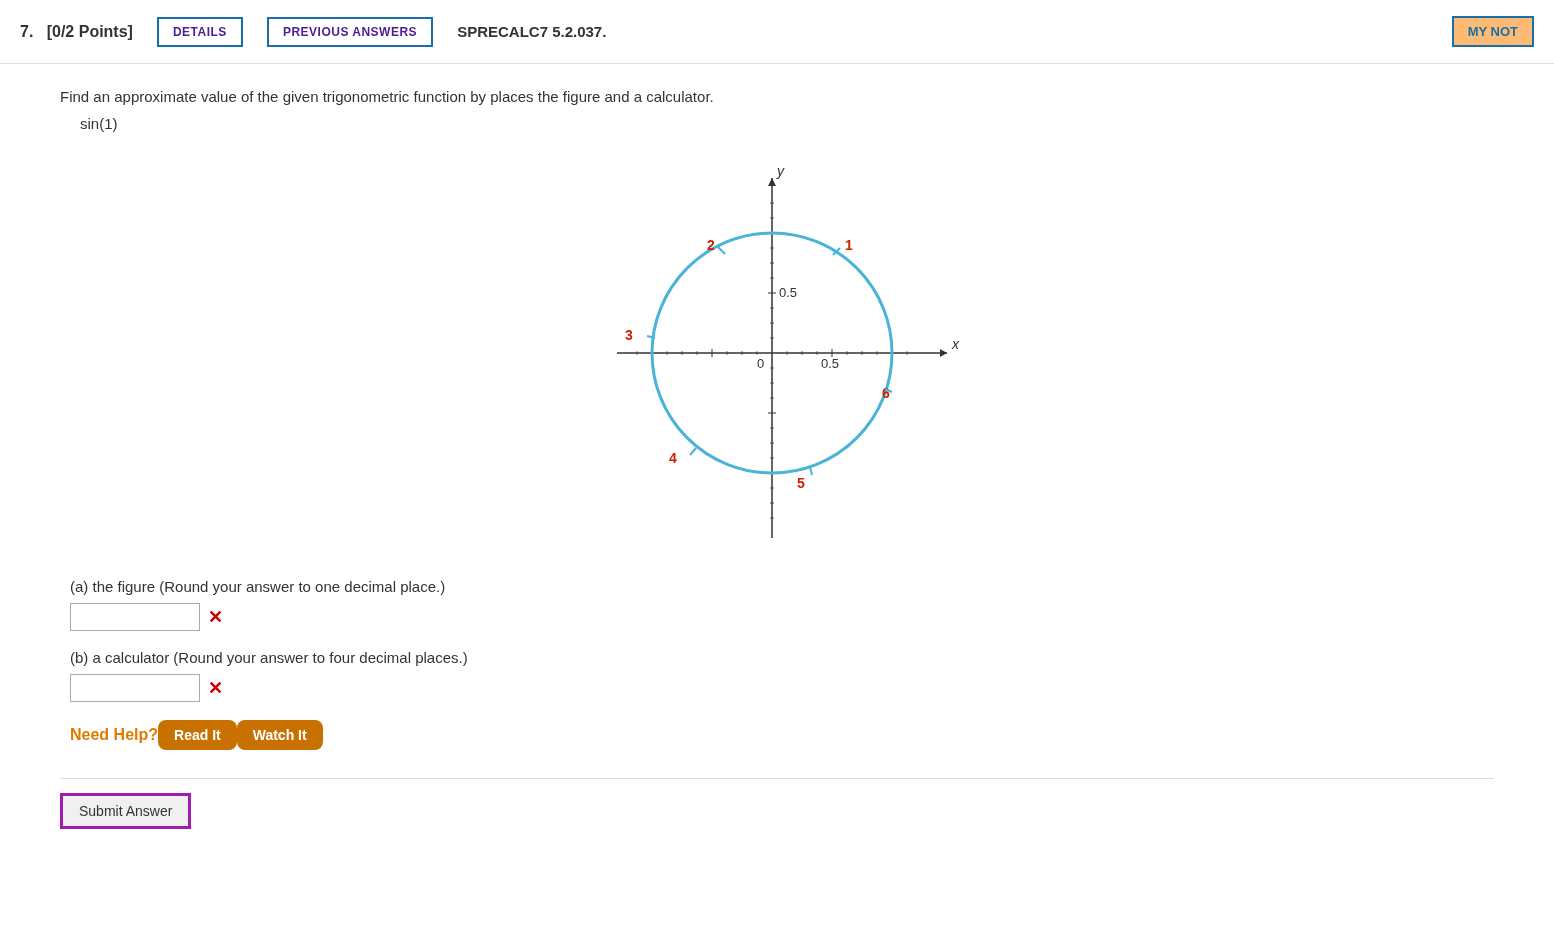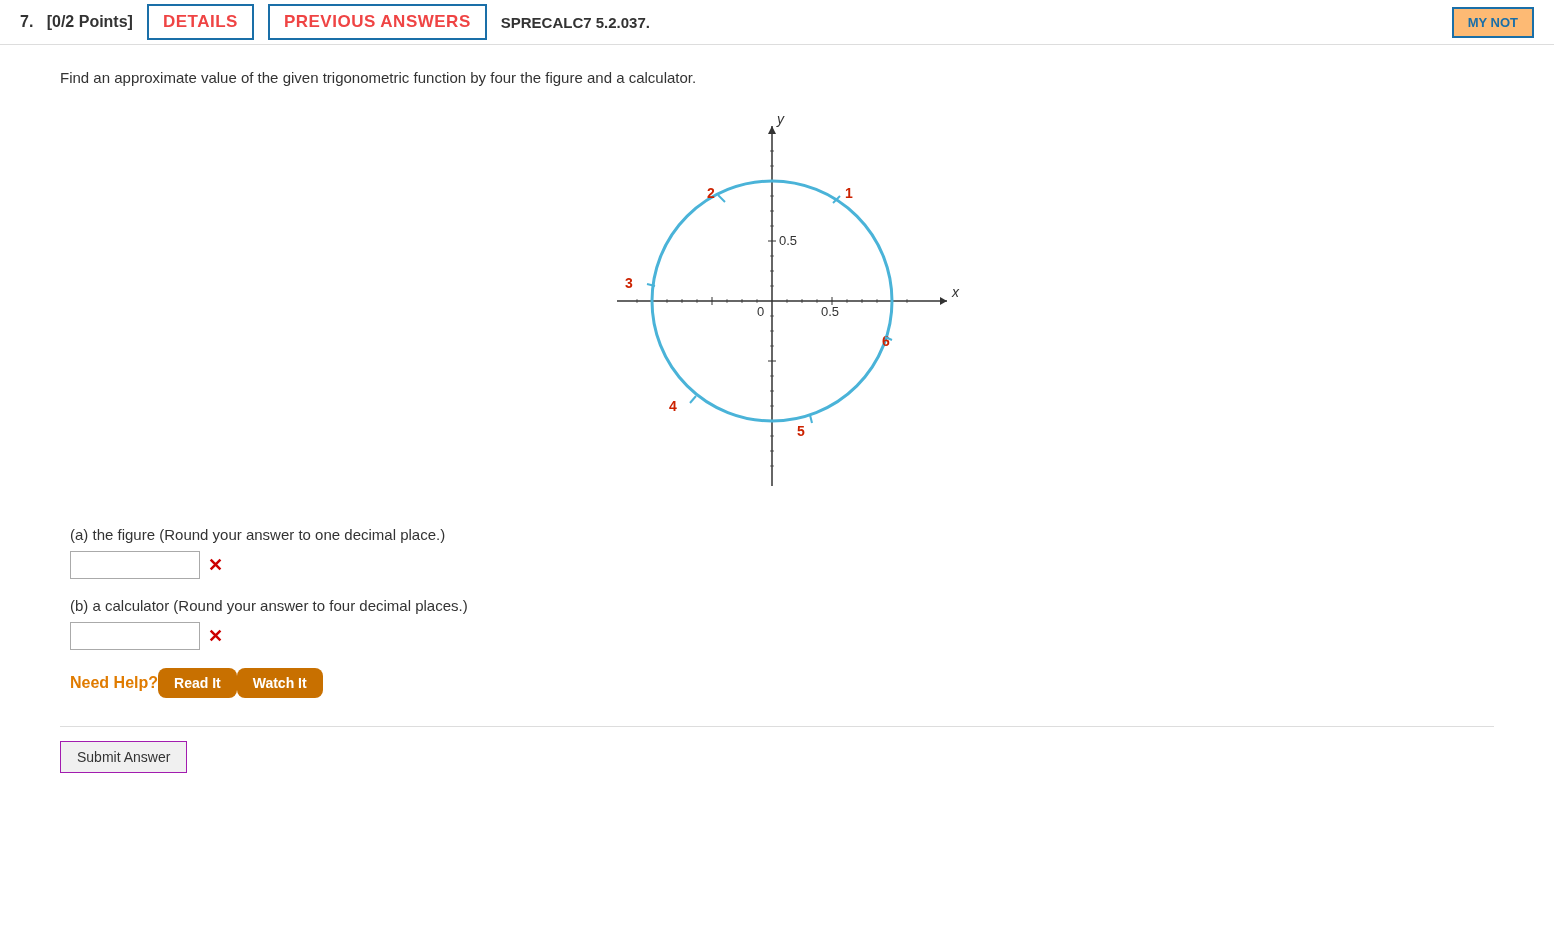--- a/index.html
+++ b/index.html
@@ -1,36 +1,36 @@
 <!DOCTYPE html>
 <html><head>
   <meta charset="utf-8">
   <style>
     * { box-sizing: border-box; margin: 0; padding: 0; }
     body { font-family: Arial, sans-serif; background: #fff; color: #333; font-size: 15px; }
 
     .header-bar {
       display: flex;
       align-items: center;
-      padding: 4px 20px;
+      padding: 16px 20px;
       border-bottom: 1px solid #ddd;
       background: #fff;
-      gap: 14px;
+      gap: 24px;
     }
     .question-number {
       font-weight: bold;
       font-size: 16px;
       white-space: nowrap;
     }
     .btn-outline {
       border: 2px solid #1a6fa8;
       background: #fff;
-      color: #ef4444;
-      font-weight: bold;
-      font-size: 17px;
+      color: #4c1d95;
+      font-weight: bold;
+      font-size: 12px;
       padding: 6px 14px;
       cursor: pointer;
       letter-spacing: 0.5px;
     }
     .reference-label {
       font-weight: bold;
       font-size: 15px;
       color: #333;
     }
     .my-notes-btn {
@@ -118,21 +118,21 @@
       cursor: pointer;
       border-radius: 8px;
     }
 
     .submit-section {
       margin-top: 28px;
       padding-top: 14px;
       border-top: 1px solid #ddd;
     }
     .btn-submit {
-      border: 1px solid #a21caf;
+      border: 3px solid #a21caf;
       background: #f0f0f0;
       color: #333;
       padding: 7px 16px;
       font-size: 14px;
       cursor: pointer;
     }
   </style>
 </head>
 <body>
 
@@ -142,21 +142,22 @@
     &nbsp;
     <span style="font-weight:bold;">[0/2 Points]</span>
   </span>
   <button class="btn-outline">DETAILS</button>
   <button class="btn-outline">PREVIOUS ANSWERS</button>
   <span class="reference-label">SPRECALC7 5.2.037.</span>
   <button class="my-notes-btn">MY NOT</button>
 </div>
 
 <div class="content">
-  <p class="problem-description">Find an approximate value of the given trigonometric function by four the figure and a calculator.</p>
+  <p class="problem-description">Find an approximate value of the given trigonometric function by places the figure and a calculator.</p>
+  <p class="function-label">sin(1)</p>
 
   <div class="graph-container">
     <svg class="unit-circle" width="380" height="400" viewBox="-10 -20 380 400">
 
       <line x1="20" y1="185" x2="350" y2="185" stroke="#333" stroke-width="1.5"></line>
 
       <polygon points="350,185 343,181 343,189" fill="#333"></polygon>
 
       <line x1="175" y1="370" x2="175" y2="10" stroke="#333" stroke-width="1.5"></line>
 

